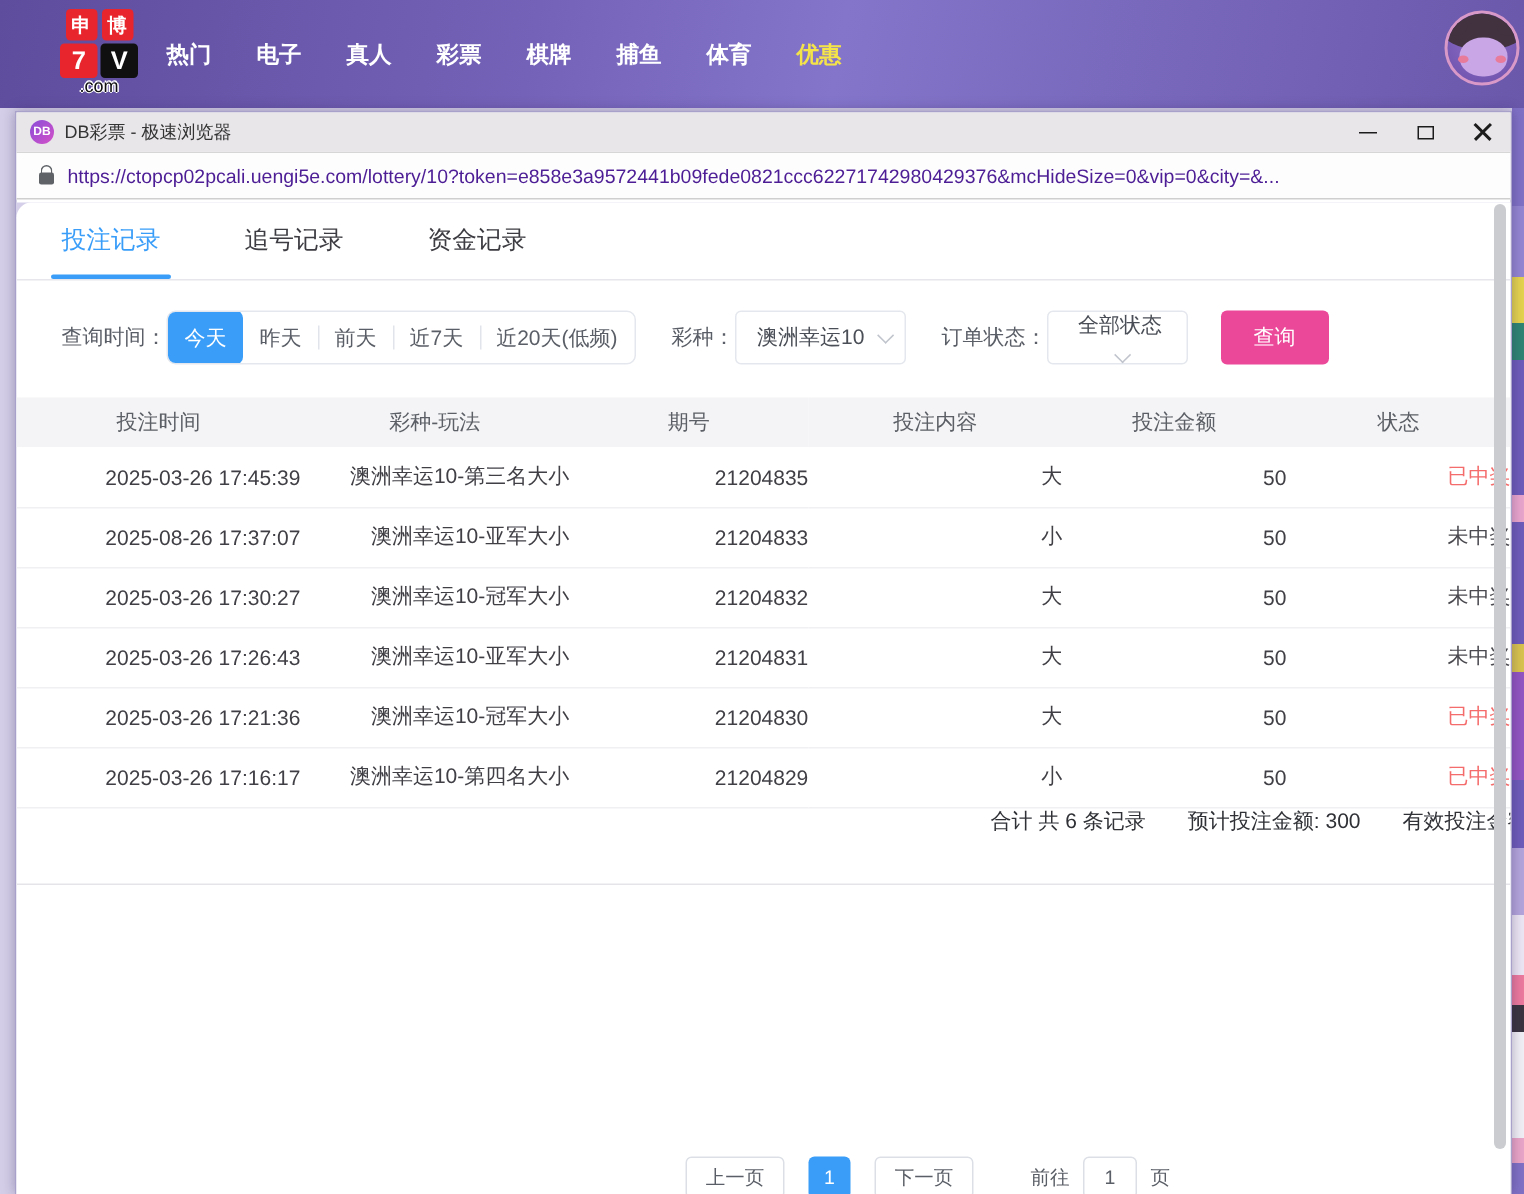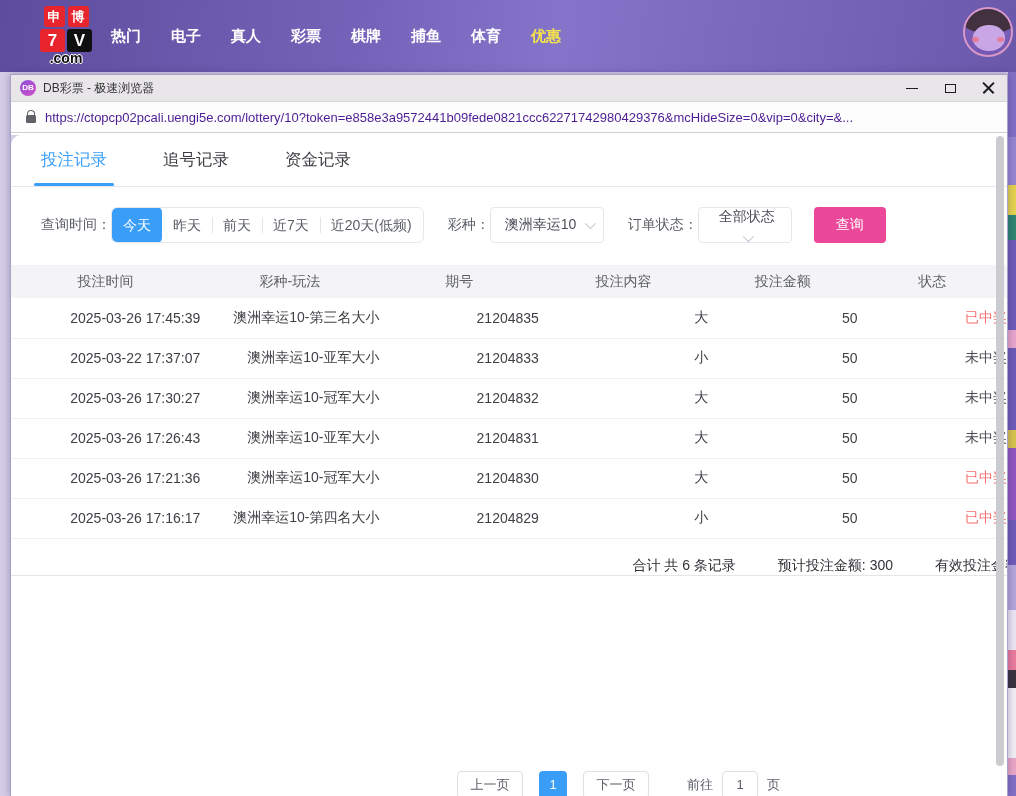--- a/index.html
+++ b/index.html
@@ -8,21 +8,21 @@
 
   
   .navbar { position:absolute; left:0; top:0; width:1016px; height:72px;
             background:linear-gradient(100deg,#5e4d9d 0%,#7462b8 35%,#8475ca 55%,#6a58ab 100%); }
   .logo { position:absolute; left:36px; top:6px; width:60px; display:flex; flex-direction:column; align-items:center; cursor:pointer; }
   .logo-badges { display:flex; gap:3px; }
   .logo-badge { width:21px; height:21px; background:#e8252c; border-radius:3px; color:#fff; font-size:13px; font-weight:bold; line-height:21px; text-align:center; }
   .logo-big { display:flex; gap:2px; margin-top:2px; }
   .logo-big-7 { width:25px; height:23px; background:#e8252c; border-radius:3px; color:#fff; font-size:17px; font-weight:bold; line-height:23px; text-align:center; }
   .logo-big-v { width:25px; height:23px; background:#101010; border-radius:3px; color:#fff; font-size:17px; font-weight:bold; line-height:23px; text-align:center; }
-  .logo-suffix { margin-top:-2px; font-size:14px; font-weight:700; color:#101010;
+  .logo-suffix { margin-top:-2px; font-size:12px; font-weight:400; color:#101010;
                  text-shadow:-1px 0 #fff,1px 0 #fff,0 -1px #fff,0 1px #fff;text-align:right; }
   .nav-menu { position:absolute; left:96px; top:0; height:72px; display:flex; align-items:center; }
   .nav-item { width:60px; text-align:center; color:#ffffff; font-size:15px; font-weight:bold; cursor:pointer; }
   .nav-item.highlight { color:#f5e449; }
   .avatar { position:absolute; right:3px; top:7px; width:50px; height:50px; border-radius:50%;
             background:radial-gradient(circle at 50% 40%,#8f6fc9,#6a4fa8); border:2px solid #d898c8; overflow:hidden; cursor:pointer; }
   .avatar .hair { position:absolute; left:-4px; top:-6px; width:56px; height:30px; background:#42323f; border-radius:50% 50% 45% 45%; }
   .avatar .bun-l { position:absolute; left:-3px; top:2px; width:16px; height:13px; background:#42323f; border-radius:50%; }
   .avatar .bun-r { position:absolute; right:-3px; top:2px; width:16px; height:13px; background:#42323f; border-radius:50%; }
   .avatar .face { position:absolute; left:8px; top:16px; width:32px; height:26px; background:#c9a6e6; border-radius:48%; }
@@ -90,22 +90,22 @@
                 border-radius:4px; font-size:14px; cursor:pointer; font-family:inherit; }
 
   
   .records-table { width:100%; margin-top:22px; border-collapse:collapse; table-layout:fixed; font-size:14px; }
   .records-table th { background:#f4f4f6; height:33px; font-weight:normal; color:#5c6066; text-align:center; }
   .records-table td { height:40px; border-bottom:1px solid #f0f0f3; color:#3f3f45; text-align:right; }
   td.status-won { color:#f56c6c; }
   td.status-lost { color:#4a4a50; }
 
   
-  .summary-row { height:37px; border-bottom:1px solid #e5e5e9; display:flex; align-items:flex-end;
-                 justify-content:flex-end; gap:42px; font-size:14px; color:#2f3136; white-space:nowrap; }
+  .summary-row { height:51px; border-bottom:1px solid #e5e5e9; display:flex; align-items:flex-start;
+                 justify-content:flex-end; gap:28px; font-size:14px; color:#2f3136; white-space:nowrap; }
   .summary-row .eff { margin-right:-12px; }
 
   
   .pagination { position:absolute; left:446px; top:636px; display:flex; align-items:center; gap:16px; font-size:13px; color:#5a5e66; }
   .page-btn { width:66px; height:28px; border:1px solid #dcdfe6; border-radius:4px; background:#fff;
               text-align:center; line-height:26px; cursor:pointer; }
   .page-num { width:28px; height:28px; background:#3a9ef9; color:#fff; border-radius:4px; text-align:center; line-height:28px; cursor:pointer; }
   .goto-wrap { display:flex; align-items:center; gap:9px; margin-left:22px; }
   .goto-input { width:36px; height:28px; border:1px solid #dcdfe6; border-radius:4px; text-align:center; line-height:26px; color:#5a5e66; cursor:text; }
 
@@ -217,21 +217,21 @@
         <tbody>
             <tr>
               <td>2025-03-26 17:45:39</td>
               <td>澳洲幸运10-第三名大小</td>
               <td>21204835</td>
               <td>大</td>
               <td>50</td>
               <td class="status-won">已中奖</td>
             </tr>
             <tr>
-              <td>2025-03-22 17:37:07</td>
+              <td>2025-08-26 17:37:07</td>
               <td>澳洲幸运10-亚军大小</td>
               <td>21204833</td>
               <td>小</td>
               <td>50</td>
               <td class="status-lost">未中奖</td>
             </tr>
             <tr>
               <td>2025-03-26 17:30:27</td>
               <td>澳洲幸运10-冠军大小</td>
               <td>21204832</td>

